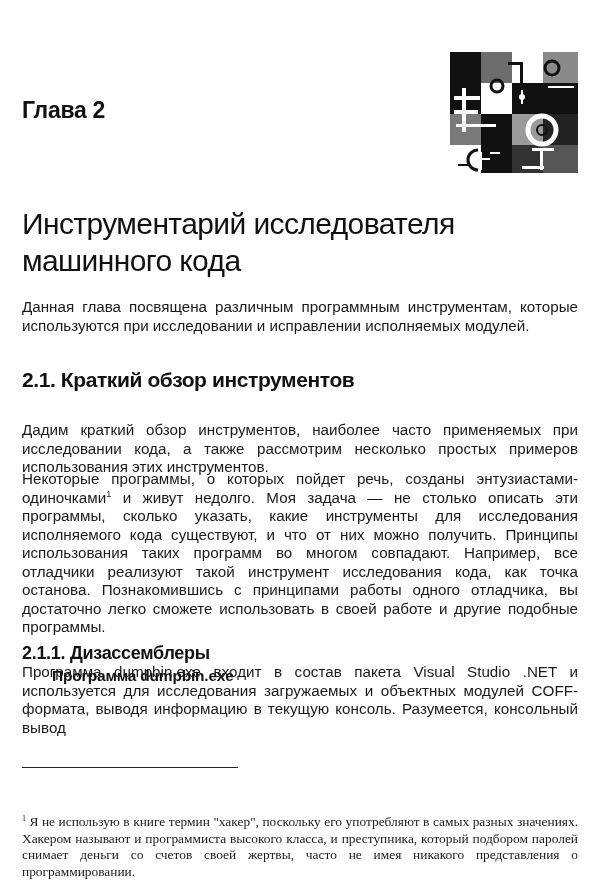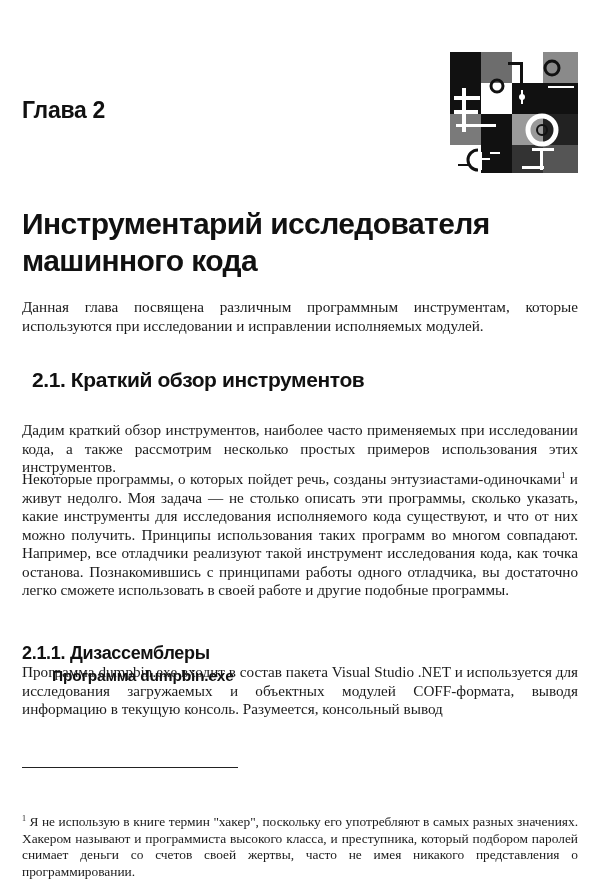--- a/index.html
+++ b/index.html
@@ -9,32 +9,32 @@
     .chapter-label {
       position: absolute; left: 22px; top: 97px;
       font-family: "Liberation Sans", sans-serif; font-weight: bold;
       font-size: 23px; letter-spacing: -0.3px; color: #111;
     }
     .chapter-art {
       position: absolute; left: 450px; top: 52px; width: 128px; height: 121px;
     }
     .chapter-title {
       position: absolute; left: 22px; top: 205px; width: 560px;
-      font-family: "Liberation Sans", sans-serif; font-weight: bold;
+      font-family: "Liberation Sans", sans-serif; font-weight: normal;
       font-size: 30px; line-height: 37px; letter-spacing: -0.6px; color: #111;
     }
     .para {
       position: absolute; left: 22px; width: 556px;
-      font-family: Liberation Serif, serif; font-size: 15.2px; line-height: 18.5px;
+      font-family: Liberation Sans, sans-serif; font-size: 15.2px; line-height: 18.5px;
       text-align: justify; color: #1a1a1a;
     }
     .h2 {
       position: absolute; left: 22px;
       font-family: "Liberation Sans", sans-serif; font-weight: bold;
-      font-size: 21px; letter-spacing: -0.4px; color: #111; margin-left: 10px;
+      font-size: 21px; letter-spacing: -0.4px; color: #111;
     }
     .h3 {
       position: absolute; left: 22px;
       font-family: "Liberation Sans", sans-serif; font-weight: bold;
       font-size: 18px; letter-spacing: -0.3px; color: #111;
     }
     .h4 {
       position: absolute; left: 22px;
       font-family: "Liberation Sans", sans-serif; font-weight: bold;
       font-size: 15.5px; letter-spacing: -0.2px; color: #111;

